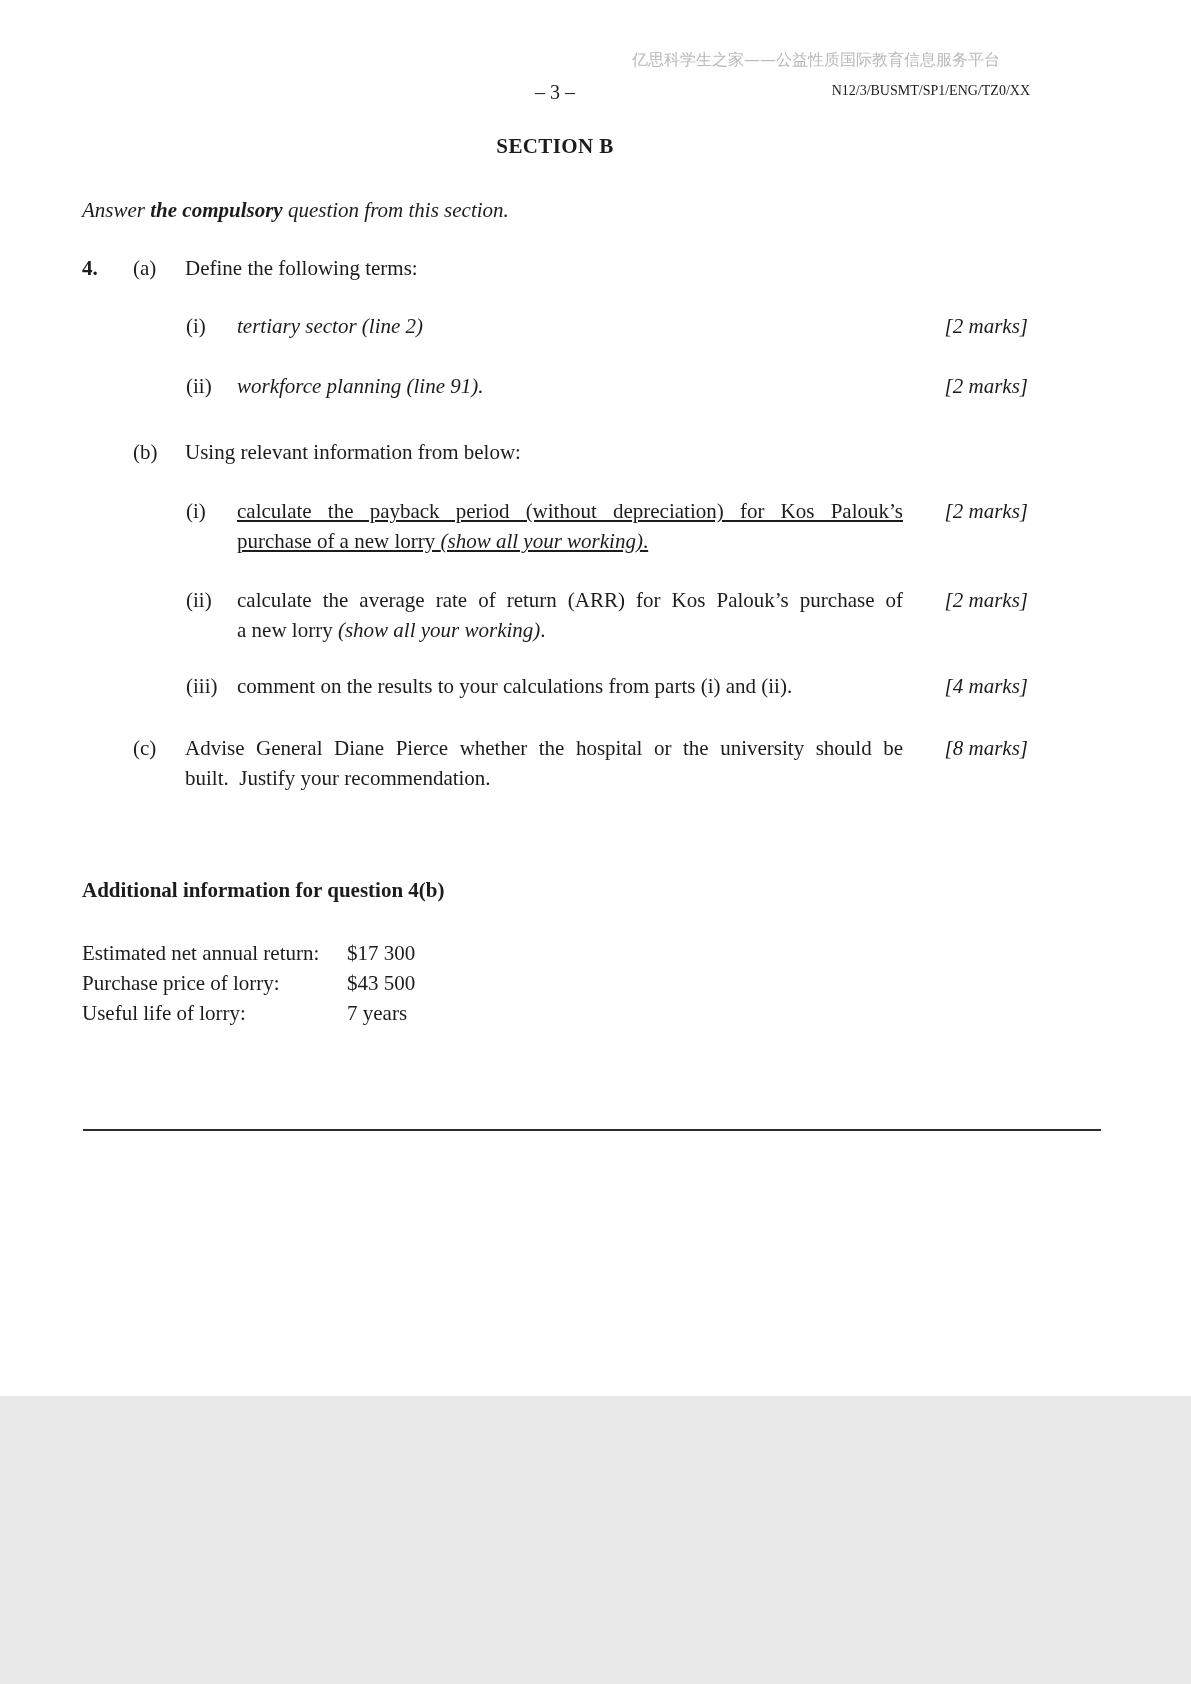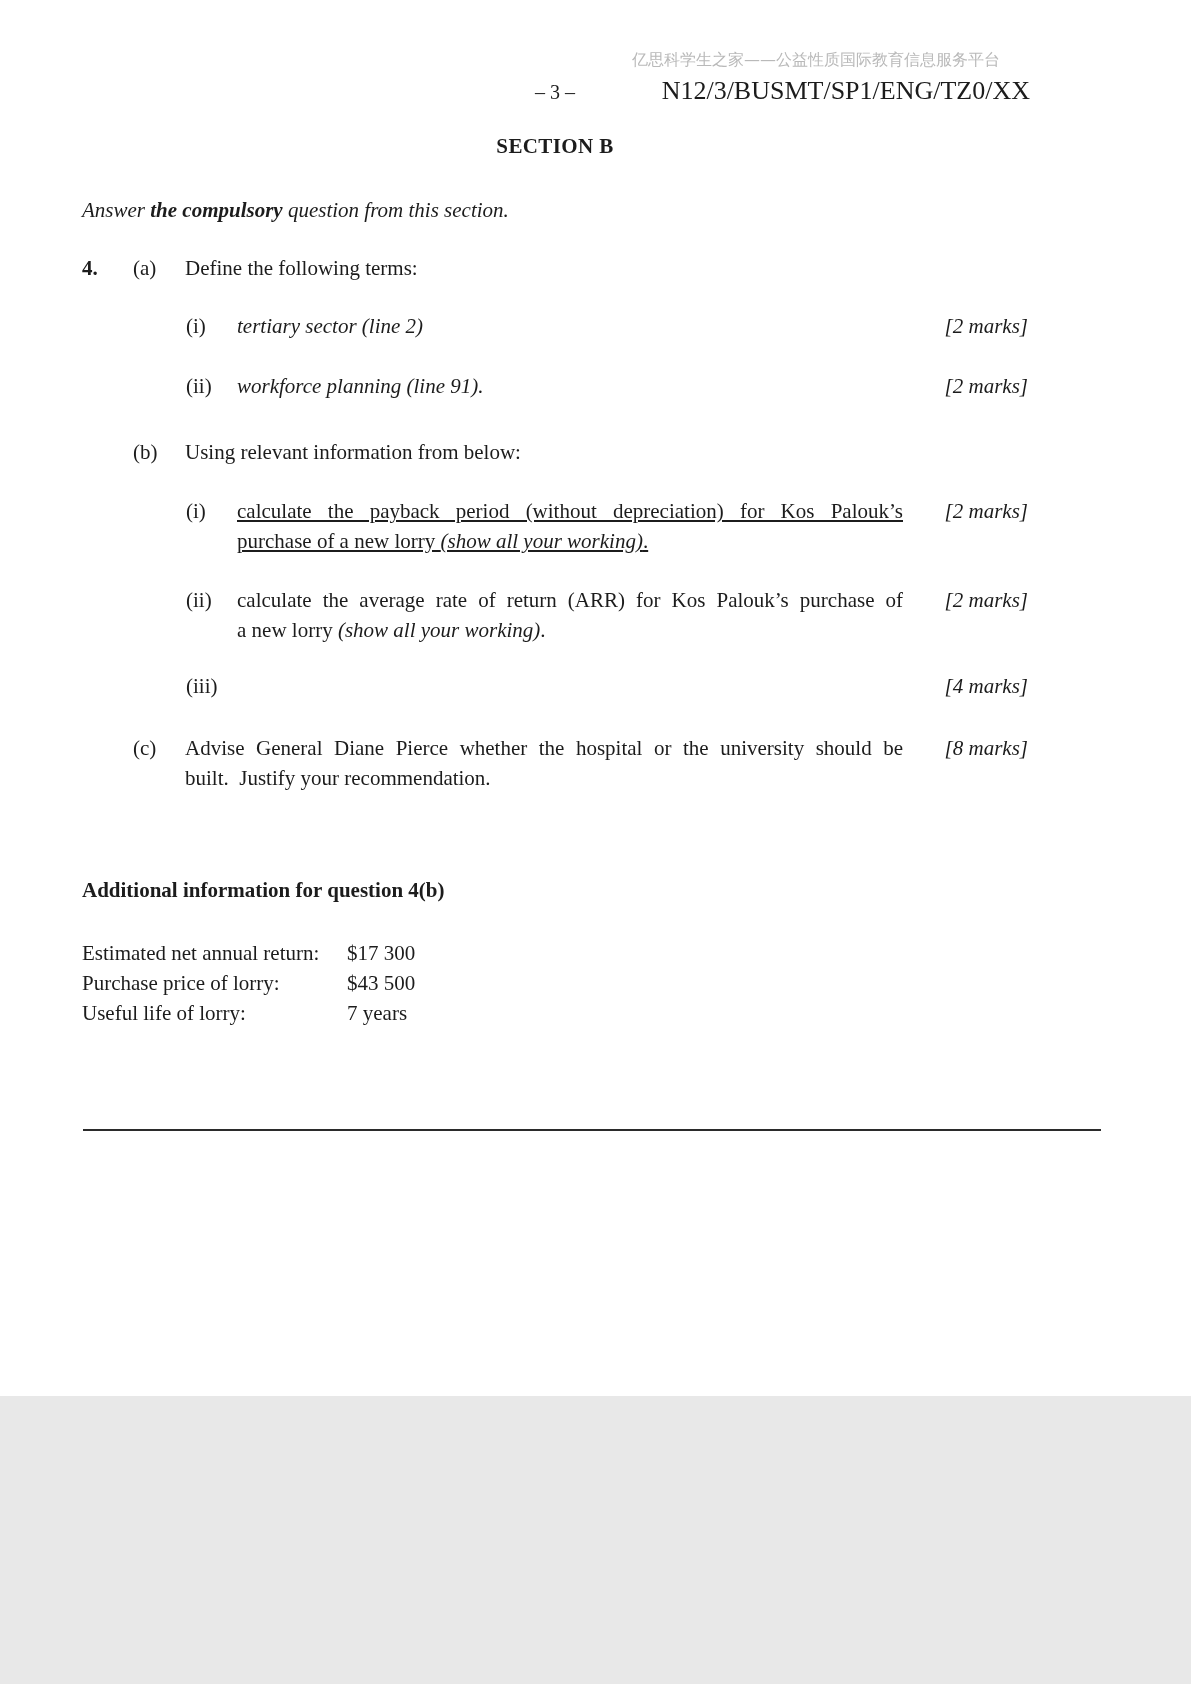--- a/index.html
+++ b/index.html
@@ -21,21 +21,21 @@
   .bit { font-weight: 700; font-style: italic; }
   .prewrap { white-space: pre-wrap; }
 
   .watermark {
     font-family: "DejaVu Sans", "Liberation Sans", sans-serif;
     font-size: 16px;
     line-height: 20px;
     color: #b9b9b9;
   }
   .pagenum { font-size: 20px; }
-  .papercode { font-size: 26px; }
+  .papercode { font-size: 14px; }
   .section-title {
     left: 82px; width: 946px; top: 131px;
     text-align: center; font-weight: 700; letter-spacing: 0.4px;
   }
 
   .row { position: absolute; }
   .row > span, .row > div { position: absolute; top: 0; }
   .marks {
     position: absolute; right: 0; font-style: italic; white-space: nowrap;
   }
@@ -111,20 +111,21 @@
     <span style="left:0;">(ii)</span>
     <div class="para" style="left:51px; width:666px;">
       <div class="jline">calculate the average rate of return (ARR) for Kos Palouk’s purchase of</div>
       <div class="nline"><span>a new lorry </span><span class="it">(show all your working)</span><span>.</span></div>
     </div>
     <span class="marks bottom">[2 marks]</span>
   </div>
 
   <div class="row" style="left:186px; top:671px; width:842px; height:30px;">
     <span style="left:0;">(iii)</span>
+    <span style="left:51px;">comment on the results to your calculations from parts (i) and (ii).</span>
     <span class="marks top">[4 marks]</span>
   </div>
 
   <div class="row" style="left:133px; top:733px; width:895px; height:60px;">
     <span style="left:0;">(c)</span>
     <div class="para" style="left:52px; width:718px;">
       <div class="jline">Advise General Diane Pierce whether the hospital or the university should be</div>
       <div class="nline prewrap">built.  Justify your recommendation.</div>
     </div>
     <span class="marks bottom">[8 marks]</span>

